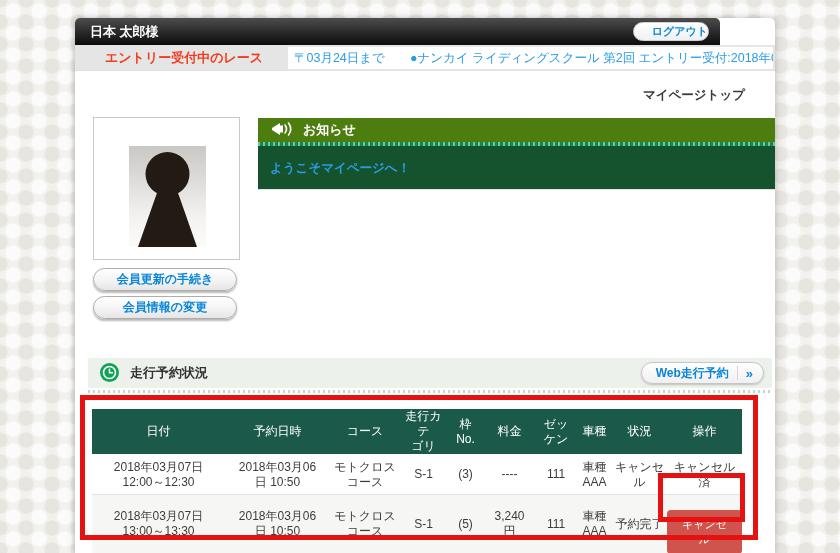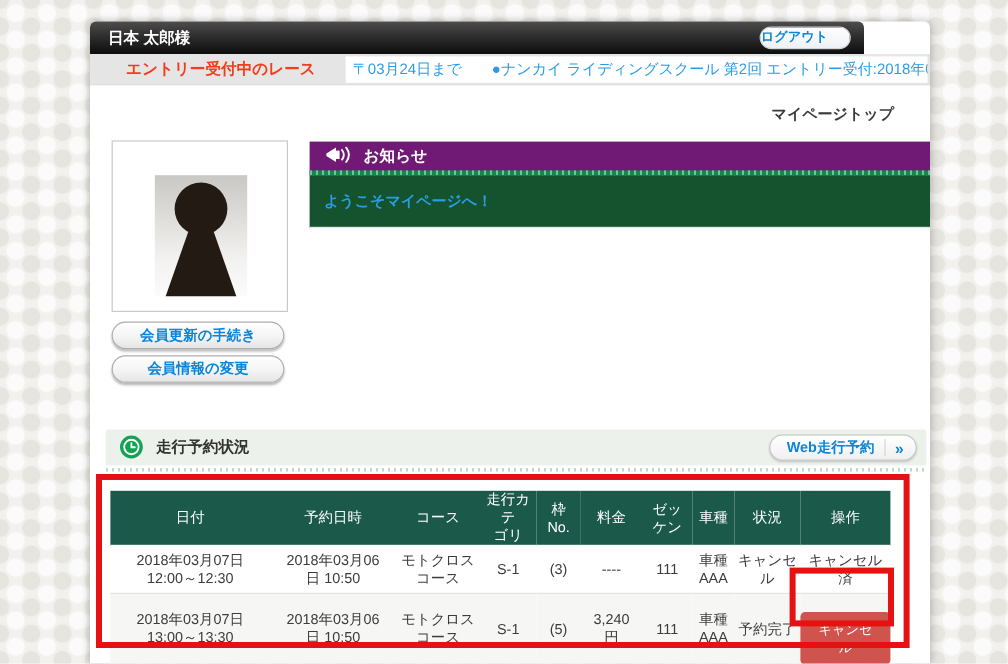--- a/index.html
+++ b/index.html
@@ -29,21 +29,21 @@
   }
   .user-name {
     position:absolute; left:15px; top:0; line-height:27px;
     color:#ffffff; font-size:13px; font-weight:bold;
   }
   .logout-btn {
     position:absolute; right:11px; top:4px; width:76px; height:19px;
     background:linear-gradient(180deg,#ffffff,#eef1f4);
     border:1px solid #cfd4d8; border-radius:10px;
     color:#0a85d8; font-size:11px; font-weight:bold; line-height:17px;
-    text-align:left; cursor:pointer;
+    text-align:right; cursor:pointer;
     font-family:inherit;
   }
   
   .tickerbar {
     position:absolute; left:0; top:27px; width:700px; height:26px;
     background:#e5e5e5; border-bottom:1px solid #dde2de;
   }
   .ticker-label {
     position:absolute; left:30px; top:0; line-height:26px;
     color:#f23c1e; font-size:13px; font-weight:bold;
@@ -76,21 +76,21 @@
     border:1px solid #adadad; border-radius:12px;
     box-shadow:0 2px 2px rgba(0,0,0,0.28);
     color:#0a85d8; font-size:12px; font-weight:bold; line-height:21px;
     text-align:center; cursor:pointer; font-family:inherit;
   }
   .pill-btn.b1 { top:250px; }
   .pill-btn.b2 { top:278px; }
   
   .notice-bar {
     position:absolute; left:183px; top:100px; width:517px; height:28px;
-    background:#701a75;
+    background:#4d7c0f;
   }
   .notice-bar .dash-strip {
     position:absolute; left:0; bottom:0; width:100%; height:4px;
     background-color:#0d8c4b;
     background-image:repeating-linear-gradient(90deg,rgba(255,255,255,0.45) 0 2px,rgba(255,255,255,0) 2px 5px);
   }
   .notice-bar .n-title {
     position:absolute; left:45px; top:0; line-height:24px;
     color:#ffffff; font-size:13px; font-weight:bold;
   }

